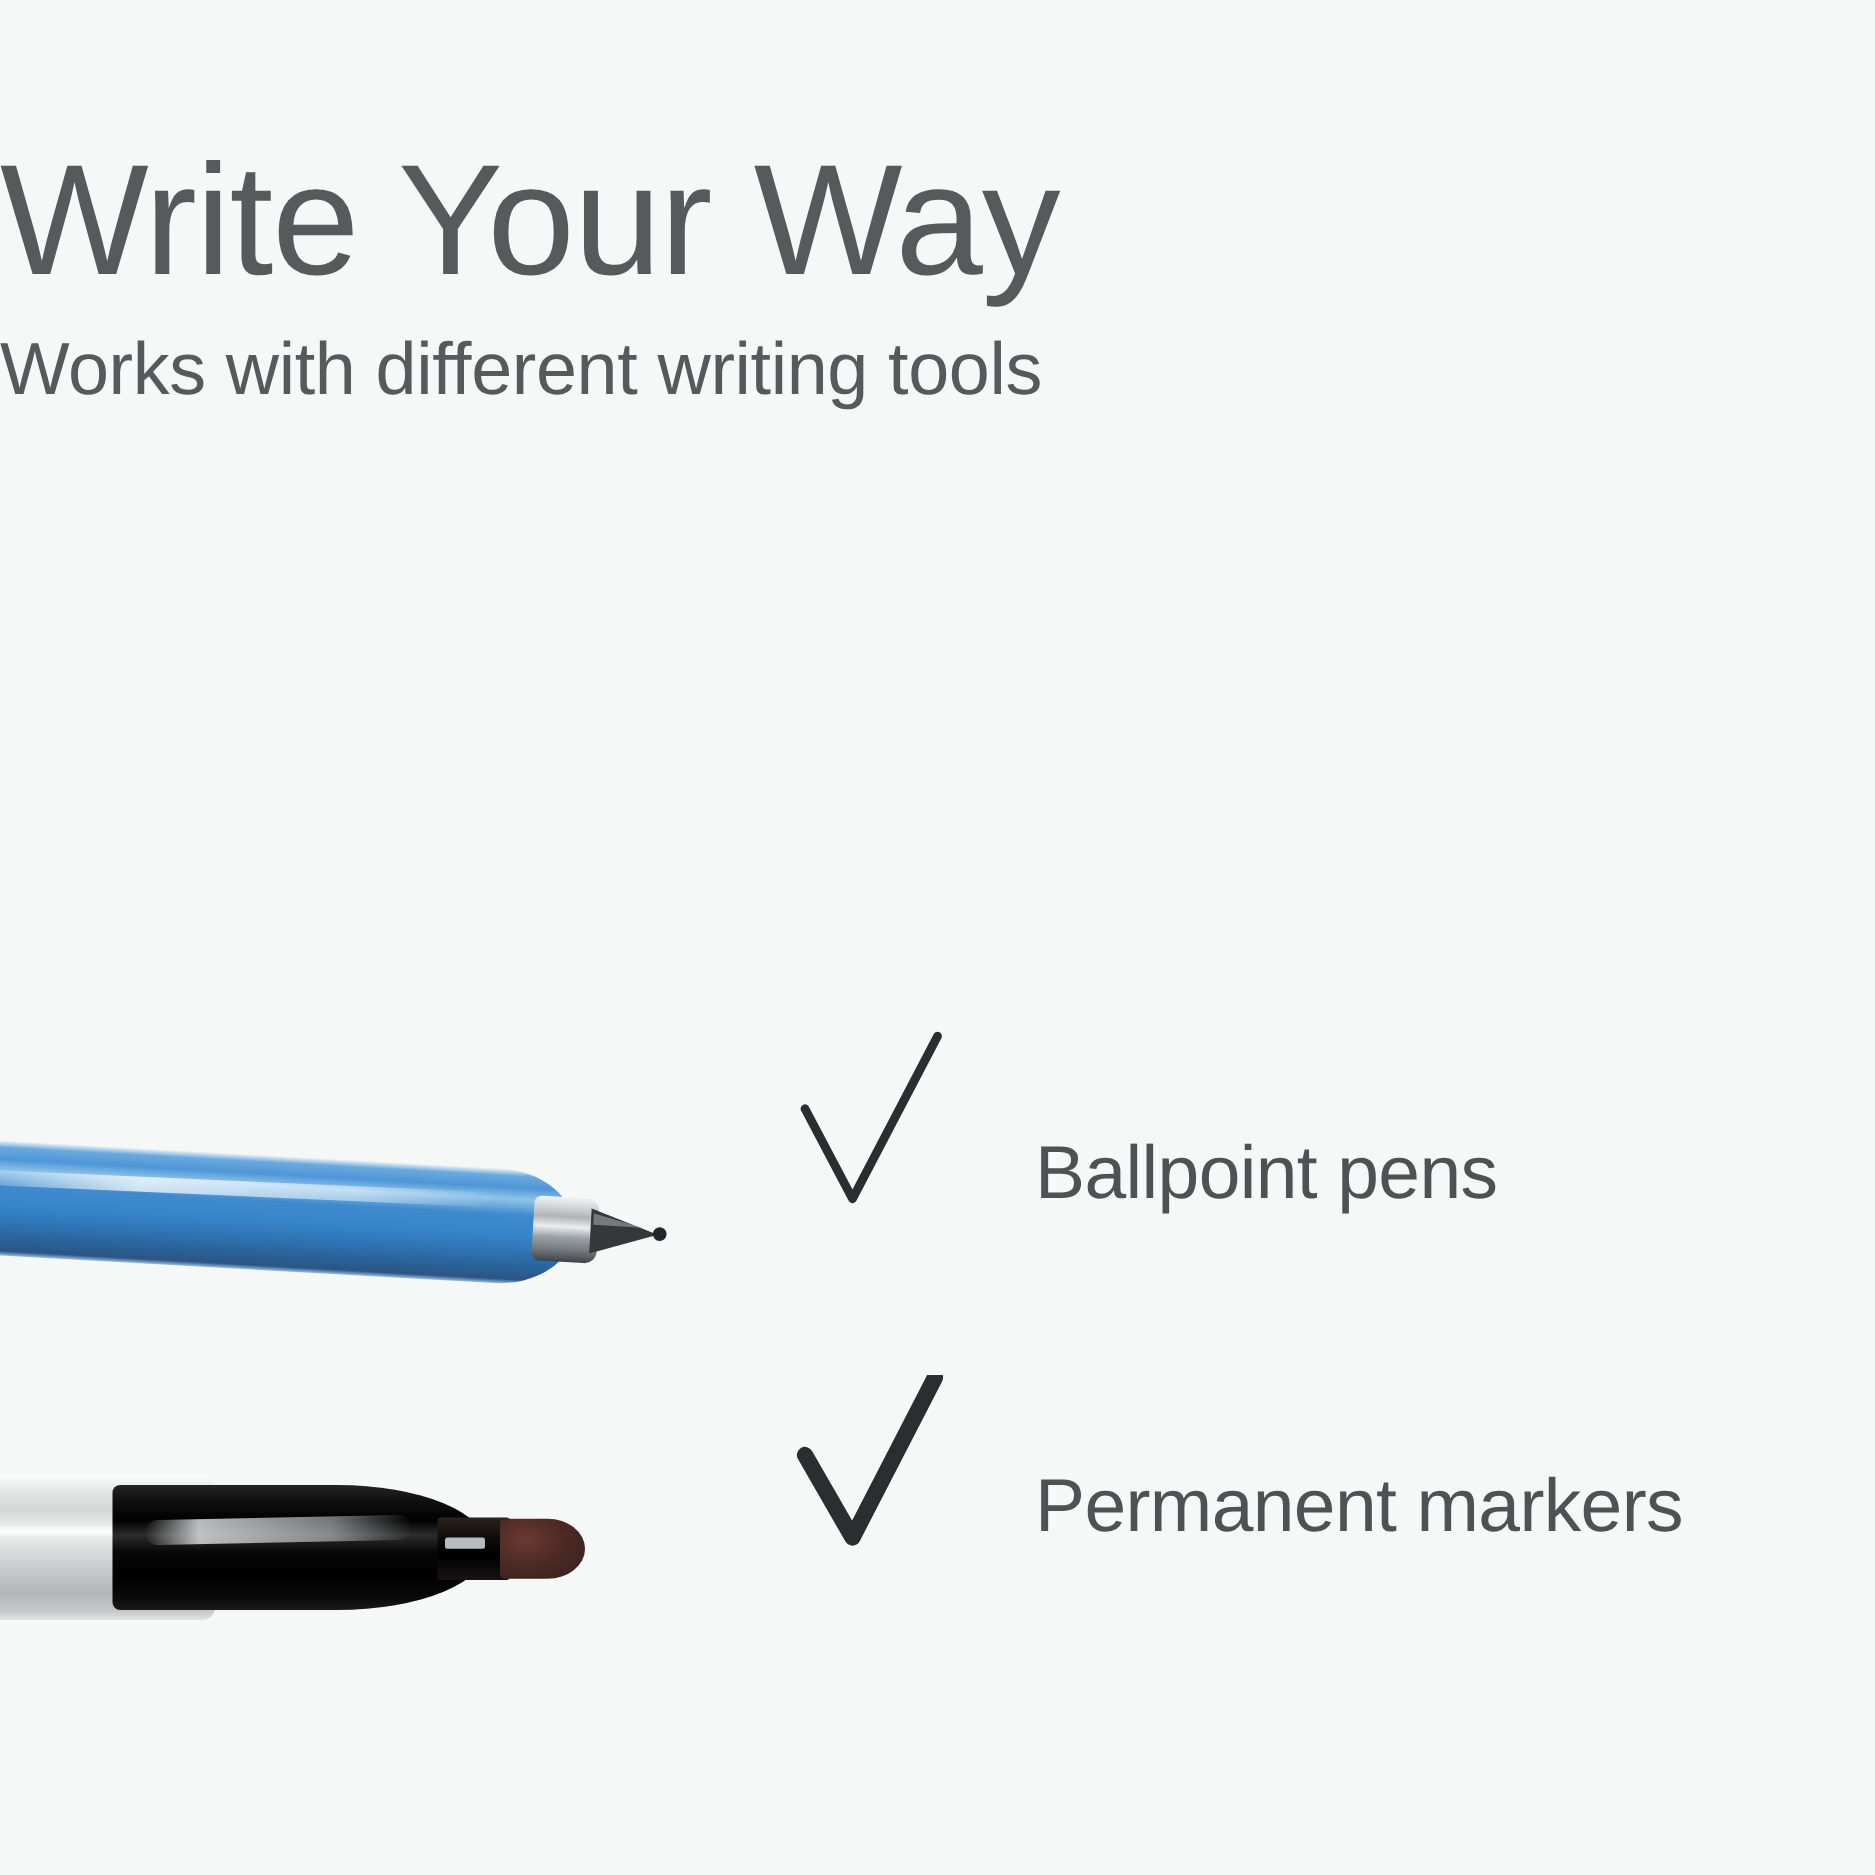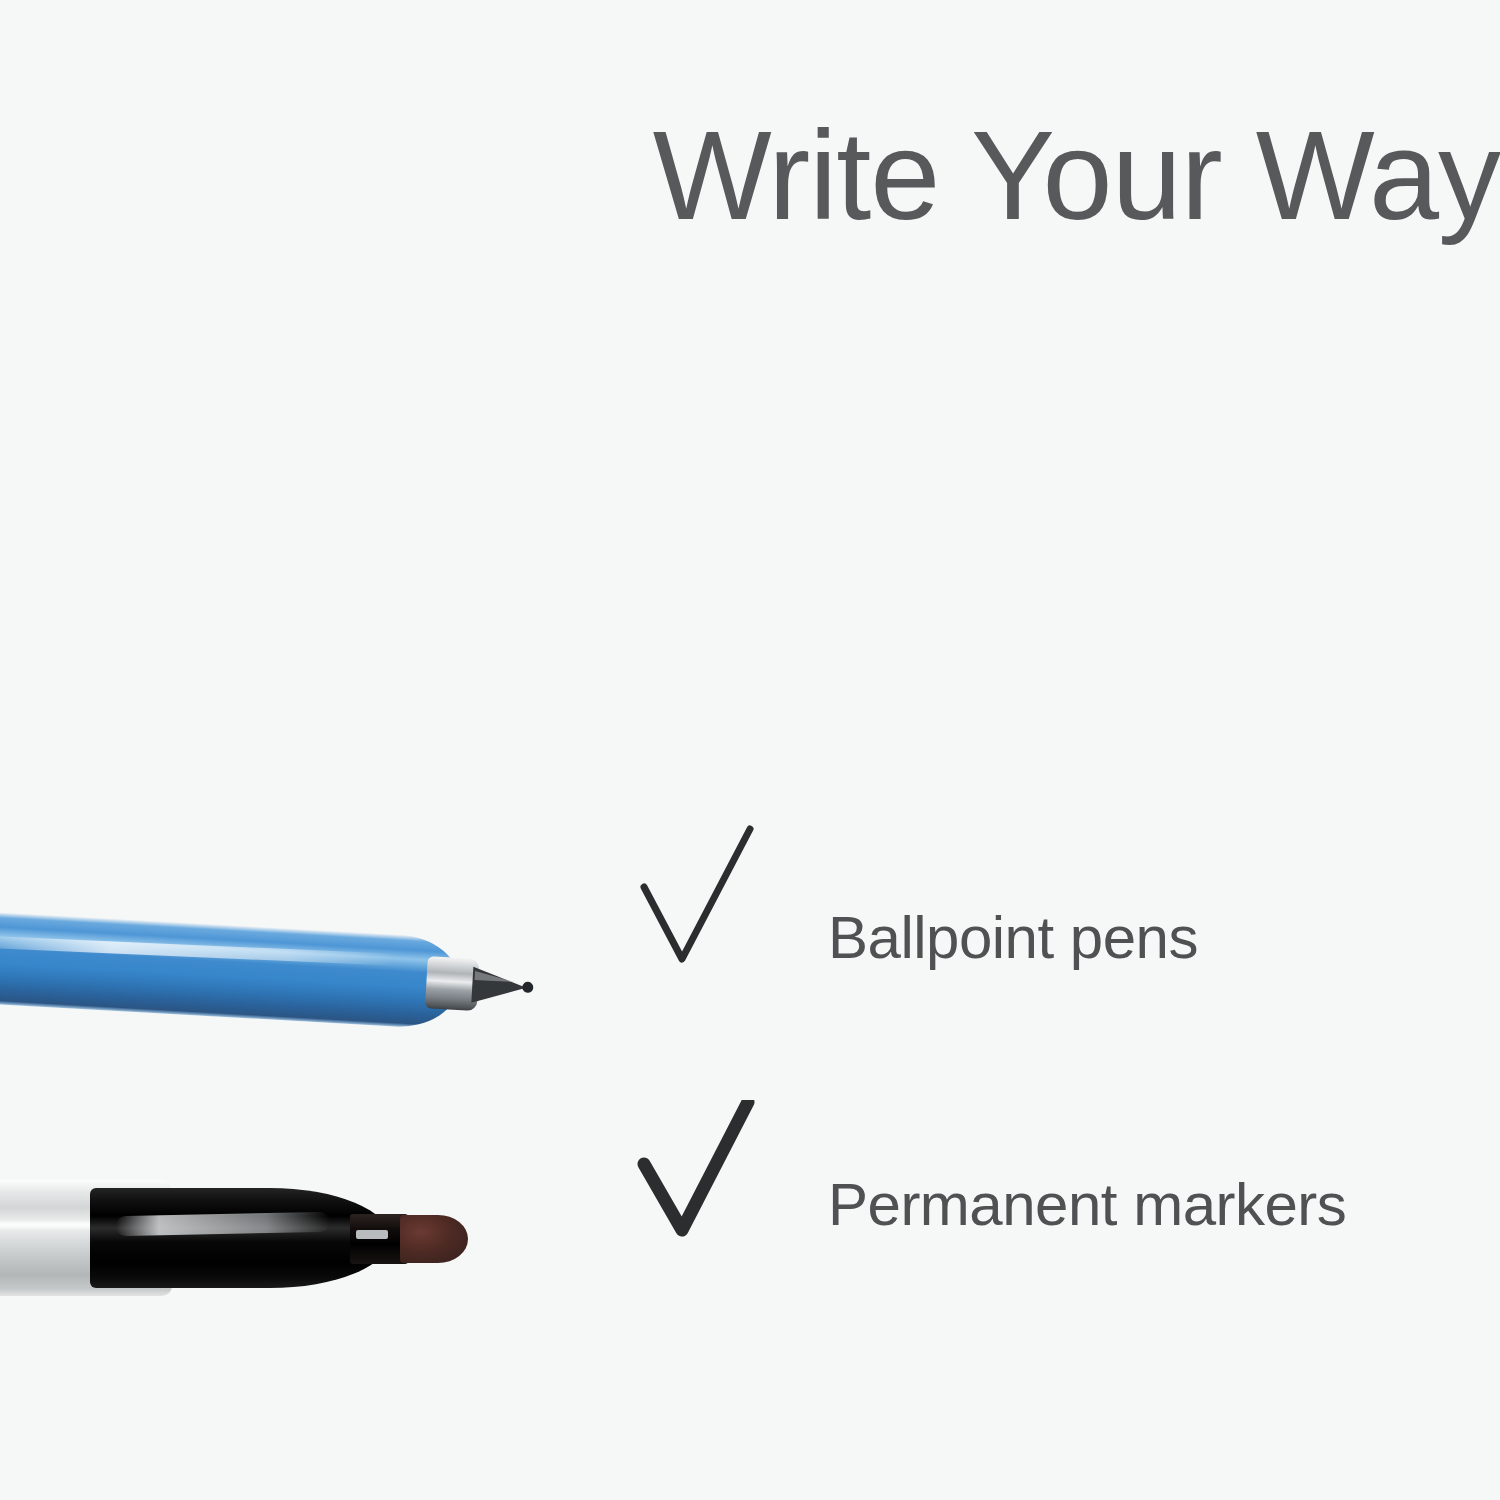--- a/index.html
+++ b/index.html
@@ -24,21 +24,21 @@
     height: 1500px;
     background: #F6F7F7;
   }
 
   
   .header {
     position: absolute;
     left: 0;
     top: 112px;
     width: 1500px;
-    text-align: right;
+    text-align: left;
   }
   .title {
     font-size: 126px;
     line-height: 1.02;
     font-weight: 400;
     letter-spacing: -1px;
     color: #58595B;
     margin: 0;
     font-family: "Liberation Sans", sans-serif;
   }
@@ -352,20 +352,21 @@
   .check-svg { position: absolute; left: 0; top: 0; }
   .chk-path { fill: none; stroke: #2B2D2F; stroke-linecap: round; stroke-linejoin: round; }
 </style>
 </head>
 <body>
 
 <div id="stage">
 
   <div class="header">
     <h1 class="title">Write Your Way</h1>
+    <p class="subtitle">Works with different writing tools</p>
   </div>
 
 
   <div class="row" id="row-pen">
 
     <div class="tool-art">
       <div class="pen">
         <div class="pen-barrel"></div>
         <div class="pen-chrome"></div>
         <div class="pen-tipcone"></div>

